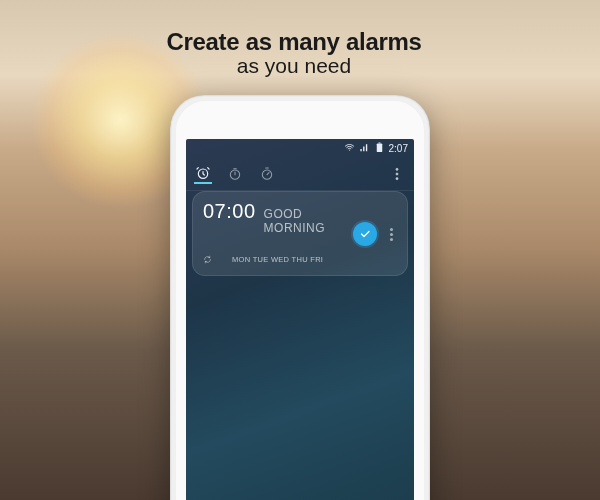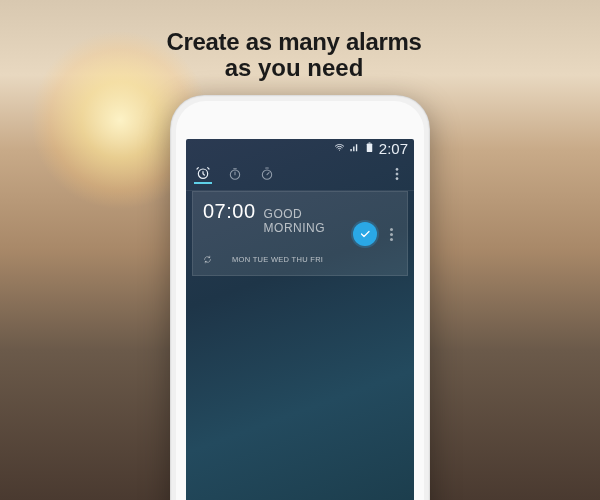--- a/index.html
+++ b/index.html
@@ -20,21 +20,21 @@
   }
   .headline {
     position: absolute;
     top: 28px;
     left: 0; right: 12px;
     text-align: center;
     color: #1a1a1a;
     z-index: 2;
   }
   .headline .l1 { font-size: 24px; font-weight: 600; letter-spacing: -0.3px; }
-  .headline .l2 { font-size: 24px; font-weight: 700; margin-top: -2px; }
+  .headline .l2 { font-size: 21px; font-weight: 400; margin-top: -2px; }
 
   .phone {
     position: absolute;
     left: 50%;
     top: 95px;
     transform: translateX(-50%);
     width: 260px;
     height: 500px;
     background: #f0f0f0;
     border-radius: 34px;
@@ -79,21 +79,21 @@
     height: 18px;
     display: flex;
     justify-content: flex-end;
     align-items: center;
     gap: 4px;
     padding: 0 6px;
     font-size: 10px;
     color: #e8eef5;
   }
   .statusbar svg { width: 11px; height: 11px; }
-  .statusbar .clock { font-size: 15px; }
+  .statusbar .clock { font-size: 10px; }
 
   .appbar {
     height: 34px;
     display: flex;
     align-items: center;
     padding: 0 8px;
     gap: 14px;
     border-bottom: 1px solid rgba(255,255,255,0.08);
   }
   .appbar .tab-ic { width: 18px; height: 18px; display:flex; align-items:center; justify-content:center; opacity:0.55; cursor:pointer; }
@@ -107,21 +107,21 @@
     color: rgba(255,255,255,0.75);
     padding: 6px 0 8px;
     line-height: 1.35;
   }
   .nextinfo .bold { color: #fff; font-weight: 500; }
 
   .alarms { display:flex; flex-direction:column; gap:6px; padding: 0 6px; }
   .card {
     background: rgba(255,255,255,0.10);
     border: 1px solid rgba(255,255,255,0.10);
-    border-radius: 0;
+    border-radius: 13px;
     padding: 8px 8px 7px 10px;
     display: flex;
     align-items: center;
   }
   .card .left { flex:1; }
   .card .time-row { display:flex; align-items:baseline; gap:8px;}
   .card .time { font-size: 20px; font-weight: 300; color: #fff; letter-spacing: 0.5px;}
   .card .label { font-size: 12px; color: rgba(255,255,255,0.65); letter-spacing: 0.5px; }
   .card .days-row { display:flex; align-items:center; gap:20px; margin-top:15px;}
   .card .days { font-size: 7.5px; color: rgba(255,255,255,0.65); letter-spacing: 0.3px;}

